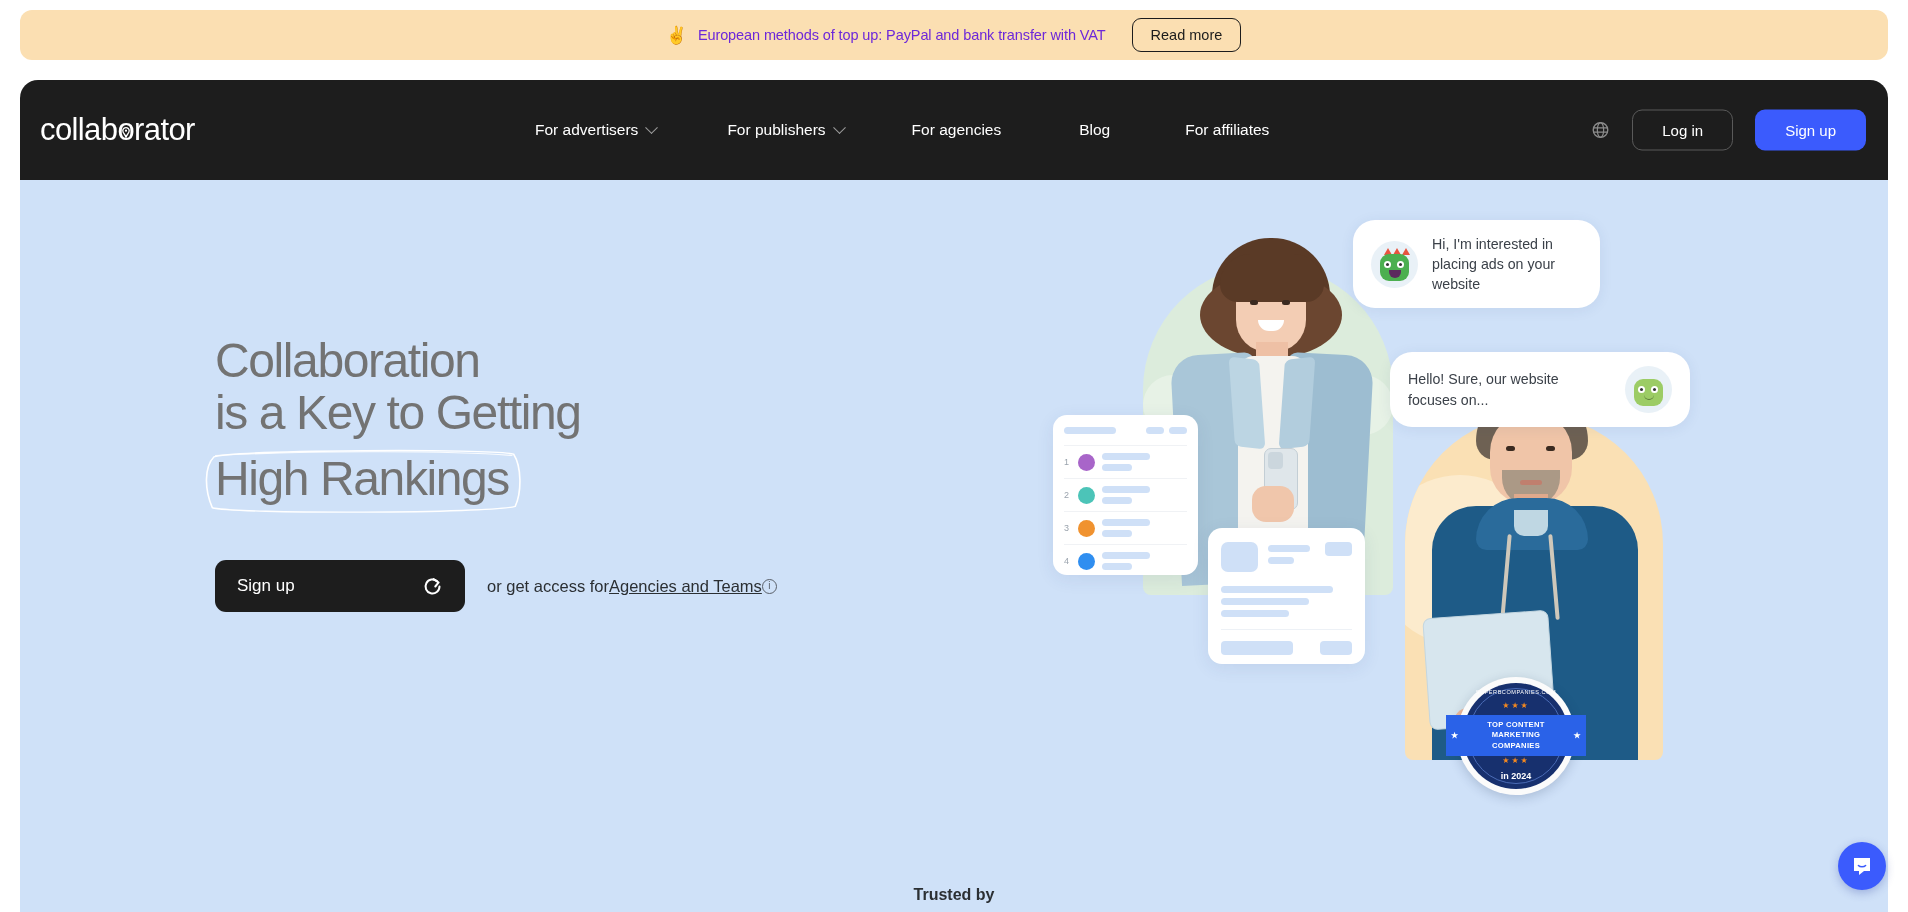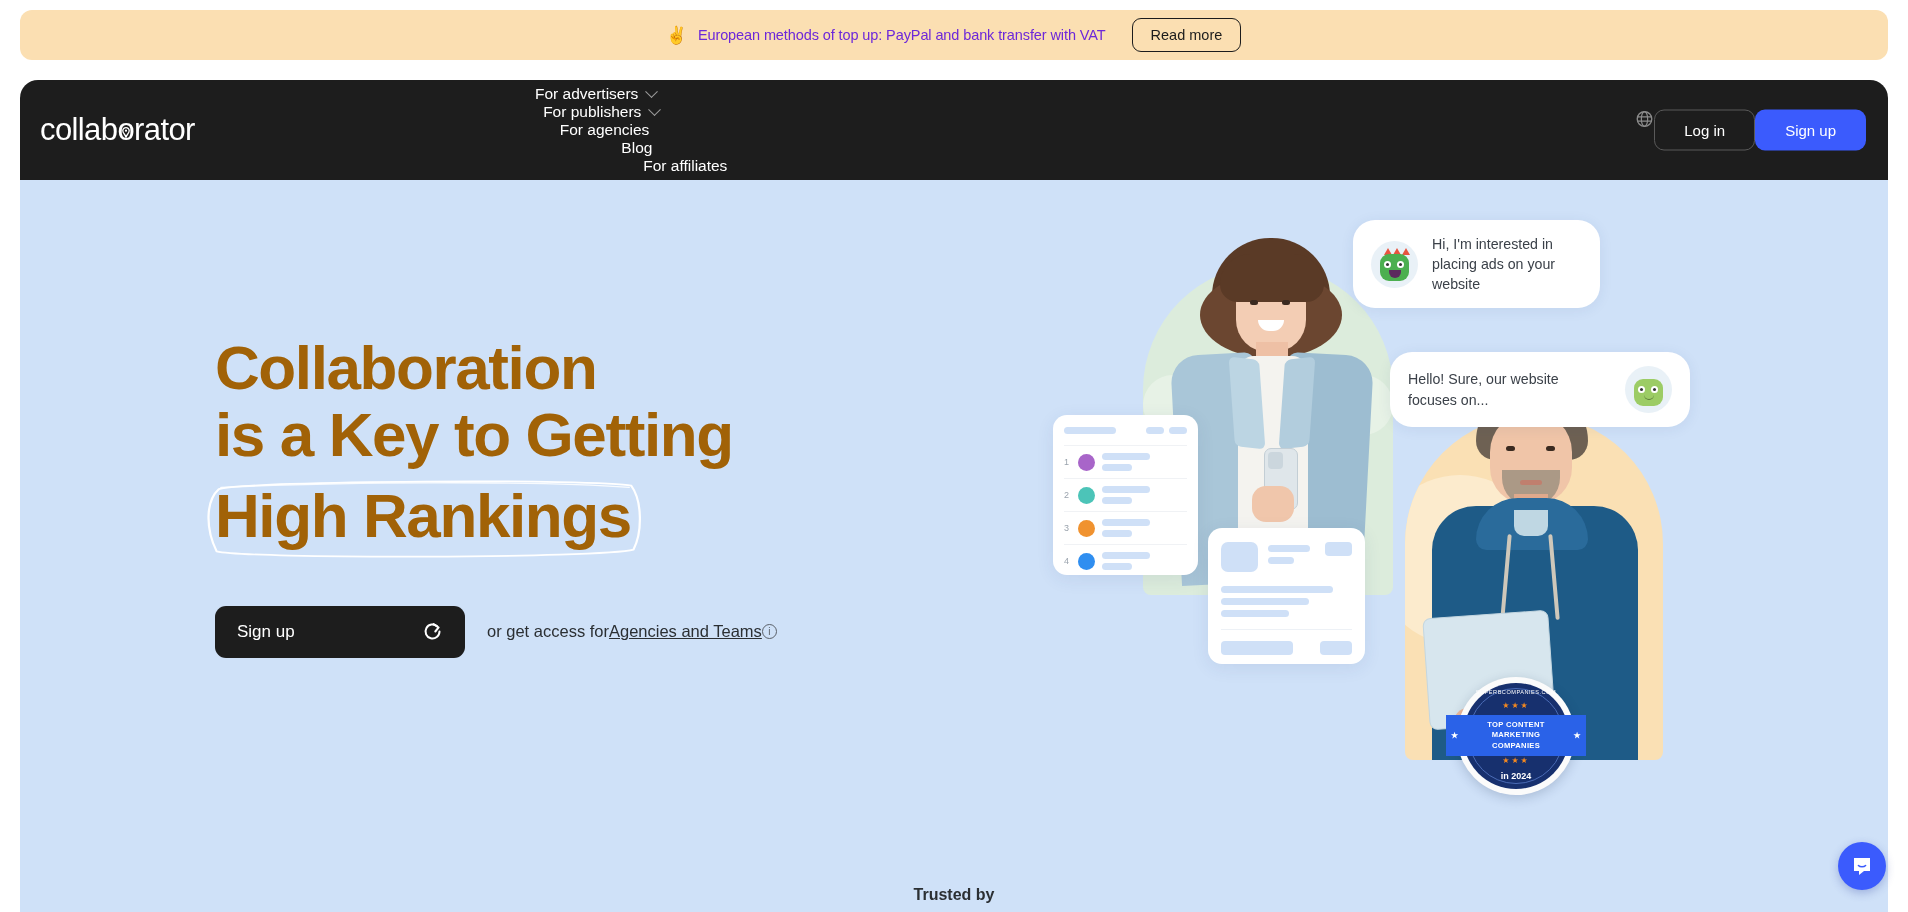--- a/index.html
+++ b/index.html
@@ -53,60 +53,60 @@
   .logo-text {
     color:#fff; font-size: 31px; font-weight: 500; letter-spacing: -0.6px;
   }
   .logo-pin {
     position: relative; display:inline-block;
   }
   .logo-pin svg { position:absolute; left: 50%; top: 54%; transform: translate(-50%,-44%); }
 
   .nav-links {
     position: absolute; left: 515px; top: 50%; transform: translateY(-50%);
-    display:flex; align-items:flex-end;flex-direction:column;
+    display:flex; align-items:flex-start;
   }
   .nav-link {
     color:#ffffff; font-size: 15.5px; text-decoration:none;
     display:flex; align-items:center; gap:9px; cursor:pointer;
     white-space: nowrap;
   }
   .nav-gap-1 { margin-right: 71px; }
   .nav-gap-2 { margin-right: 68px; }
   .nav-gap-3 { margin-right: 78px; }
   .nav-gap-4 { margin-right: 75px; }
   .chev {
     width:9px; height:9px; border-right:1.6px solid #9b9b9b; border-bottom:1.6px solid #9b9b9b;
     transform: rotate(45deg) translate(-2px,-2px);
   }
 
   .nav-right {
     position:absolute; right: 22px; top: 50%; transform: translateY(-50%);
-    display:flex; 
+    display:flex; align-items:center; gap: 22px;
   }
   .globe { width:19px; height:19px; cursor:pointer; opacity:.62; }
   .btn-login {
     border:1px solid #5a5a5a; background:transparent; color:#fff;
     border-radius:10px; padding:11px 29px; font-size:15px; cursor:pointer;
     font-family:"Liberation Sans", sans-serif;
   }
   .btn-signup {
     border:none; background:#3b5bfd; color:#fff;
     border-radius:10px; padding:12px 30px; font-size:15px; cursor:pointer;
     font-family:"Liberation Sans", sans-serif;
   }
 
   
   .hero {
     position:absolute; left:20px; top:180px; width:1868px; height:732px;
     background:#cfe1f8; overflow:hidden;
   }
   .hero-left { position:absolute; left: 195px; top: 155px; width: 720px; }
   .hero-h1 {
-    font-size: 62px; line-height: 1.08; font-weight: 700; color:#a16207;
+    font-size: 48px; line-height: 1.08; font-weight: 400; color:#737373;
     letter-spacing:-1.4px;
   }
   .hl-wrap { position:relative; display:inline-block; padding: 6px 16px 10px 14px; margin-left:-14px; margin-top:8px;}
   .hl-wrap svg { position:absolute; left:0; top:0; width:100%; height:100%; pointer-events:none;}
   .hl-wrap span { position:relative; }
 
   .hero-sub {
     margin-top: 44px; font-size: 19.5px; line-height:1.62; color:#2b2f33;
   }
   .hero-cta { margin-top: 46px; display:flex; align-items:center; gap: 22px; }

